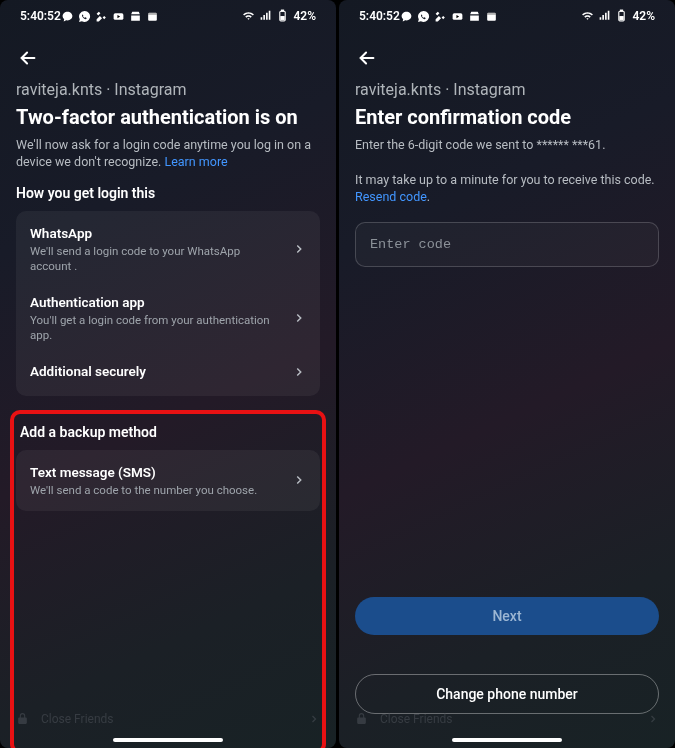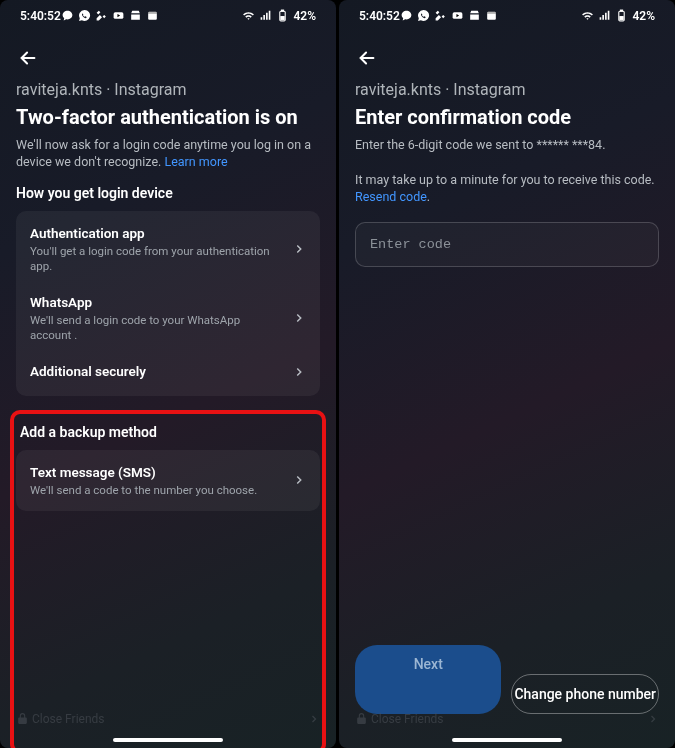--- a/index.html
+++ b/index.html
@@ -24,21 +24,21 @@
   .status-bar {
     height: 32px;
     display: flex;
     justify-content: space-between;
     align-items: center;
     padding: 0 20px;
     font-size: 12px;
     font-weight: 600;
     color: #fff;
   }
-  .status-left { display: flex; align-items: flex-start; }
+  .status-left { display: flex; align-items: center; }
   .status-right { display: flex; align-items: flex-start; gap: 4px; }
   .status-icons { display: flex; gap: 4px; align-items: center; }
   .ico { width: 13px; height: 13px; display: inline-flex; align-items: center; justify-content: center; }
   .ico svg { width: 100%; height: 100%; }
   .content {
     padding: 14px 16px 0 16px;
   }
   .back-btn {
     width: 24px; height: 24px;
     display: flex; align-items: center; justify-content: center;
@@ -109,21 +109,21 @@
     outline: none;
     margin-top: 6px;
     font-family: Liberation Mono, monospace;
   }
   .input-field::placeholder { color: #8b9198; }
   .bottom-btns {
     position: absolute;
     bottom: 34px;
     left: 16px; right: 16px;
     display: flex;
-    flex-direction: row;
+    flex-direction: column;
     gap: 10px;
   }
   .btn-primary, .btn-outline {
     width: 100%;
     padding: 11px 0;
     border-radius: 22px;
     font-size: 14px;
     font-weight: 500;
     text-align: center;
     cursor: pointer;
@@ -147,21 +147,21 @@
     width: 110px;
     height: 4px;
     background: #fff;
     border-radius: 3px;
   }
   .bg-row {
     position: absolute;
     bottom: 22px;
     left: 16px; right: 16px;
     display: flex;
-    gap: 3px;
+    gap: 12px;
     color: #4d5259;
     font-size: 12px;
     opacity: 0.55;
   }
   .bg-row .chev2 { margin-left: auto; }
   .phone1 .bg-row { bottom: 22px; }
 </style>
 </head>
 <body>
 
@@ -231,35 +231,35 @@
       <svg viewBox="0 0 24 24" width="22" height="22" fill="none" stroke="#fff" stroke-width="2.2" stroke-linecap="round">
           <path d="M19 12H5M11 18l-6-6 6-6"></path>
         </svg>
     </div>
     <div class="crumb">raviteja.knts · Instagram</div>
     <div class="title">Two-factor authentication is on</div>
     <div class="subtitle">
       <span>We'll now ask for a login code anytime you log in on a device we don't recognize. </span><span class="link">Learn more</span>
     </div>
 
-    <div class="section-h">How you get login device</div>
+    <div class="section-h">How you get login this</div>
     <div class="card">
+      <div class="row">
+        <div class="row-text">
+          <div class="row-title">WhatsApp</div>
+          <div class="row-sub">We'll send a login code to your WhatsApp account .</div>
+        </div>
+        <svg class="chev" viewBox="0 0 24 24" fill="none" stroke="currentColor" stroke-width="2.5">
+            <path d="M9 6l6 6-6 6"></path>
+          </svg>
+      </div>
       <div class="row">
         <div class="row-text">
           <div class="row-title">Authentication app</div>
           <div class="row-sub">You'll get a login code from your authentication app.</div>
-        </div>
-        <svg class="chev" viewBox="0 0 24 24" fill="none" stroke="currentColor" stroke-width="2.5">
-            <path d="M9 6l6 6-6 6"></path>
-          </svg>
-      </div>
-      <div class="row">
-        <div class="row-text">
-          <div class="row-title">WhatsApp</div>
-          <div class="row-sub">We'll send a login code to your WhatsApp account .</div>
         </div>
         <svg class="chev" viewBox="0 0 24 24" fill="none" stroke="currentColor" stroke-width="2.5">
             <path d="M9 6l6 6-6 6"></path>
           </svg>
       </div>
       <div class="row">
         <div class="row-text">
           <div class="row-title">Additional securely</div>
         </div>
         <svg class="chev" viewBox="0 0 24 24" fill="none" stroke="currentColor" stroke-width="2.5">
@@ -360,21 +360,21 @@
   </div>
 
   <div class="content">
     <div class="back-btn">
       <svg viewBox="0 0 24 24" width="22" height="22" fill="none" stroke="#fff" stroke-width="2.2" stroke-linecap="round">
           <path d="M19 12H5M11 18l-6-6 6-6"></path>
         </svg>
     </div>
     <div class="crumb">raviteja.knts · Instagram</div>
     <div class="title">Enter confirmation code</div>
-    <div class="subtitle" style="margin-bottom:18px;">Enter the 6-digit code we sent to ****** ***84.</div>
+    <div class="subtitle" style="margin-bottom:18px;">Enter the 6-digit code we sent to ****** ***61.</div>
     <div class="subtitle" style="margin-bottom:10px;">
       <span>It may take up to a minute for you to receive this code. </span><span class="link">Resend code</span><span>.</span>
     </div>
     <input class="input-field" placeholder="Enter code" style="">
   </div>
 
   <div class="bottom-btns">
     <div class="btn-primary">Next</div>
     <div class="btn-outline">Change phone number</div>
   </div>

